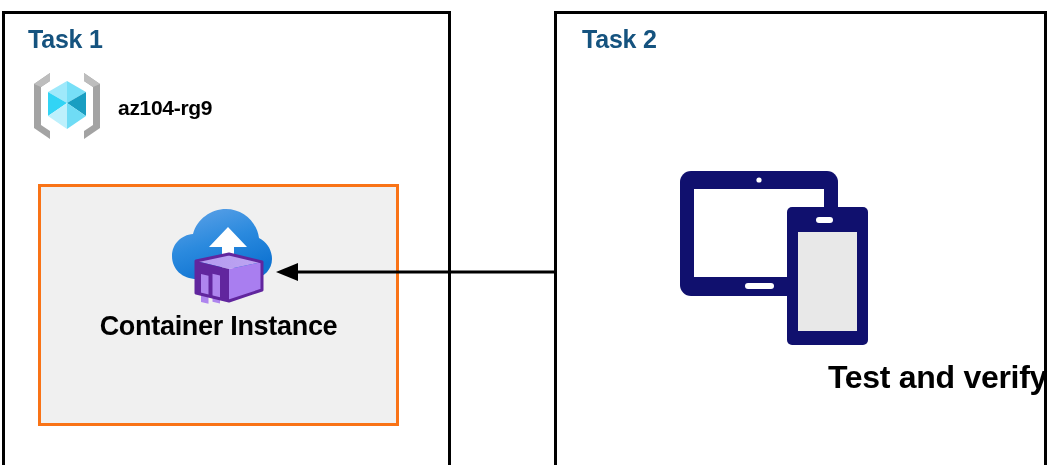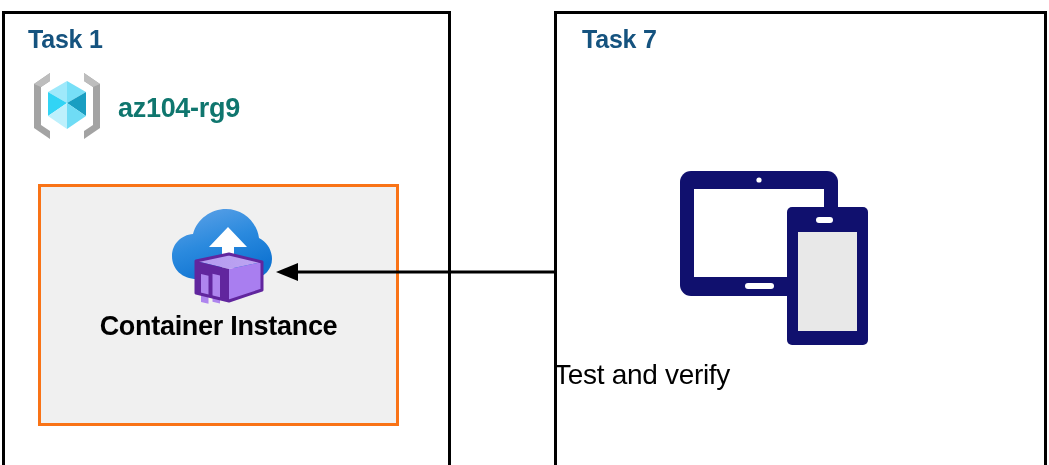--- a/index.html
+++ b/index.html
@@ -46,23 +46,23 @@
   
   #resource-group-row {
     position: absolute;
     left: 30px;
     top: 62px;
     display: flex;
     align-items: center;
     gap: 14px;
   }
   #resource-group-name {
-    font-size: 27px;
-    font-weight: bold;
-    color: #0f766e;
+    font-size: 21px;
+    font-weight: bold;
+    color: #000000;
     white-space: nowrap;
     letter-spacing: -0.3px;
   }
 
   
   #container-card {
     position: absolute;
     box-sizing: border-box;
     left: 38px;
     top: 175px;
@@ -102,23 +102,23 @@
   #devices-icon-wrap {
     position: absolute;
     left: 678px;
     top: 160px;
   }
   #test-verify-label {
     position: absolute;
     left: 554px;
     width: 493px;
     top: 350px;
-    text-align: left;
-    font-size: 28px;
-    font-weight: normal;
+    text-align: right;
+    font-size: 32px;
+    font-weight: bold;
     color: #000000;
     letter-spacing: -0.3px;
   }
 </style>
 </head>
 <body>
 
 <div class="stage">
 
   <div class="panel" id="panel-task1"></div>
@@ -188,21 +188,21 @@
 
   <span id="flow-arrow">
     <svg width="400" height="30" viewBox="0 0 400 30" aria-hidden="true">
       <line x1="20" y1="15" x2="400" y2="15" stroke="#000000" stroke-width="3"></line>
       <polygon points="0,15 22,6 22,24" fill="#000000"></polygon>
     </svg>
   </span>
 
   <div class="panel" id="panel-task2"></div>
 
-  <div class="panel-title" id="title-task2">Task 7</div>
+  <div class="panel-title" id="title-task2">Task 2</div>
 
   <span id="devices-icon-wrap">
     <svg width="192" height="178" viewBox="0 0 192 178" aria-hidden="true">
 
       <rect x="2" y="2" width="158" height="125" rx="11" ry="11" fill="#10106e"></rect>
 
       <rect x="16" y="20" width="130" height="88" fill="#ffffff"></rect>
 
       <circle cx="81" cy="11" r="2.6" fill="#ffffff"></circle>
 

